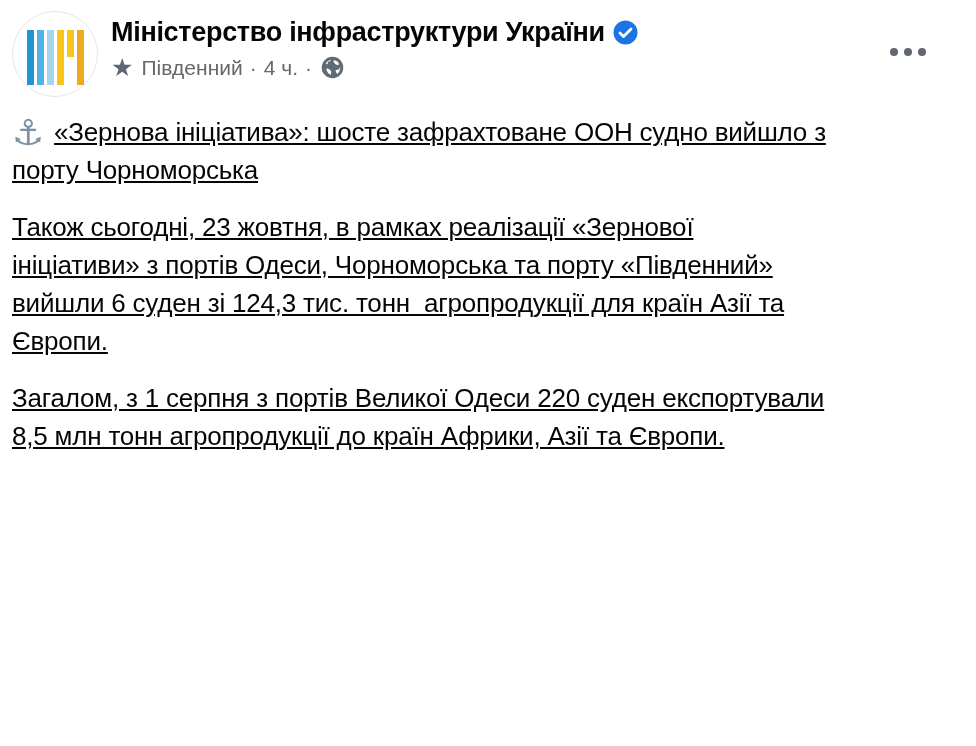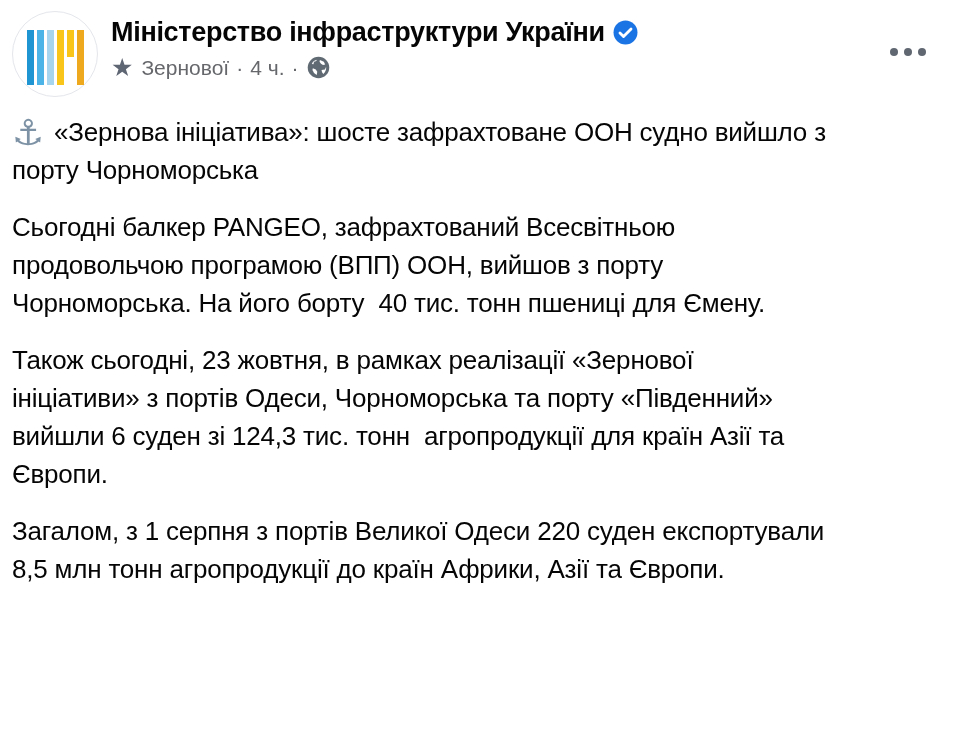--- a/index.html
+++ b/index.html
@@ -77,20 +77,21 @@
 
   
   .post-body { padding: 10px 16px 0 12px; }
   .post-body p {
     margin: 0 0 19px 0;
     font-size: 26px;
     line-height: 38px;
     color: #050505;
     letter-spacing: -0.2px;
     white-space: pre-wrap;
+    text-decoration: underline;
   }
   .anchor-emoji {
     font-size: 36px;
     line-height: 1;
     color: #7d92a5;
     vertical-align: -4px;
     margin-right: 10px;
     display: inline-block;
   }
 </style>
@@ -119,21 +120,21 @@
         <span class="page-name">Міністерство інфраструктури України</span>
         <span class="verified">
           <svg width="25" height="25" viewBox="0 0 24 24">
             <circle cx="12" cy="12" r="11.5" fill="#1b74e4"></circle>
             <path d="M6.7 12.4l3.4 3.4 7.2-7.2" stroke="#ffffff" stroke-width="2.7" fill="none" stroke-linecap="round" stroke-linejoin="round"></path>
           </svg>
         </span>
       </div>
       <div class="meta-row">
         <span class="star-glyph">★</span>
-        <span>Зернової</span>
+        <span>Південний</span>
         <span class="dot">·</span>
         <span class="ts">4 ч.</span>
         <span class="dot">·</span>
         <span class="globe">
           <svg width="23" height="23" viewBox="0 0 22 22">
             <circle cx="11" cy="11" r="10.3" fill="#606a73"></circle>
             <path fill="#ffffff" d="M4.6 7.6c.9-2.1 2.8-3.6 5.2-3.9l-1.4 1.3-1.7.6-.5 2.2-1.6-.2z"></path>
             <path fill="#ffffff" d="M12.3 3.8l3.8 1.6 1.3 2.8-2.1.4-1.9-1.1-1.4-1.9z"></path>
             <path fill="#ffffff" d="M5.6 11.6l2.8 1.2 1.4 2.3-.5 3-2.6-1.8-1.5-2.9z"></path>
             <path fill="#ffffff" d="M13.9 13.4l3.2-.5 1.2-2.6c.3 2.6-.7 5.2-2.7 6.9l-1.2-1.6z"></path>
@@ -147,23 +148,20 @@
         <i></i>
           <i></i>
           <i></i>
       </span>
     </div>
   </div>
 
   <div class="post-body">
     <p><span class="anchor-emoji">⚓</span><span>«Зернова ініціатива»: шосте зафрахтоване ООН судно вийшло з
 порту Чорноморська</span></p>
-    <p><span>Сьогодні балкер PANGEO, зафрахтований Всесвітньою
-продовольчою програмою (ВПП) ООН, вийшов з порту
-Чорноморська. На його борту  40 тис. тонн пшениці для Ємену.</span></p>
     <p><span>Також сьогодні, 23 жовтня, в рамках реалізації «Зернової
 ініціативи» з портів Одеси, Чорноморська та порту «Південний»
 вийшли 6 суден зі 124,3 тис. тонн  агропродукції для країн Азії та
 Європи.</span></p>
     <p><span>Загалом, з 1 серпня з портів Великої Одеси 220 суден експортували
 8,5 млн тонн агропродукції до країн Африки, Азії та Європи.</span></p>
   </div>
 
 </div>
 

